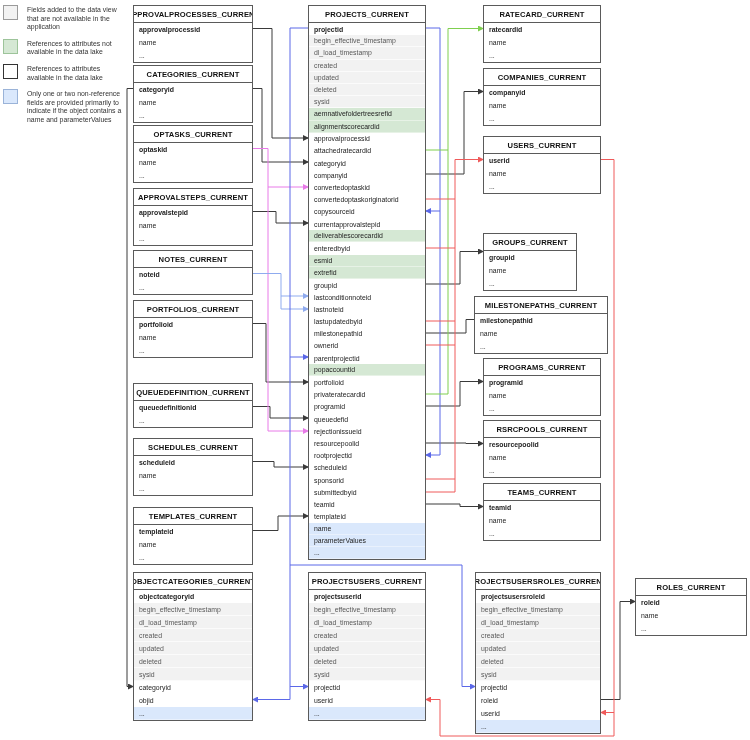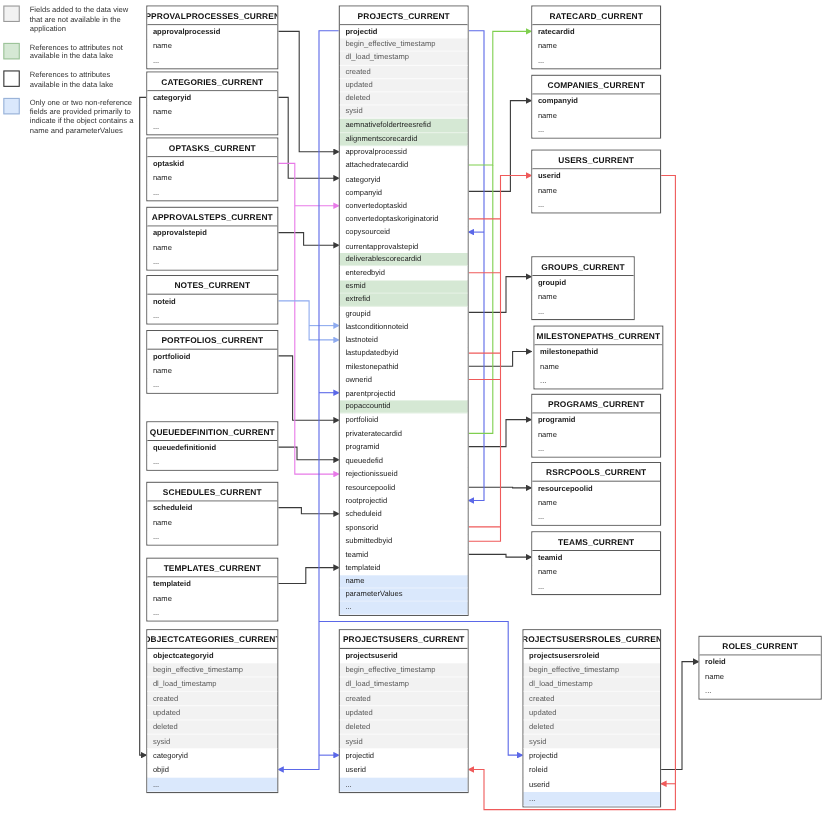--- a/index.html
+++ b/index.html
@@ -243,21 +243,21 @@
         <div class="erd-row pk" style="height: 13px;">userid</div>
         <div class="erd-row" style="height: 13px;">name</div>
         <div class="erd-row" style="height: 13px;">...</div>
       </div>
       <div class="erd-table" style="left: 483px; top: 216px; width: 94px; margin-top: 17px;">
         <div class="erd-title">GROUPS_CURRENT</div>
         <div class="erd-row pk" style="height: 13px;">groupid</div>
         <div class="erd-row" style="height: 13px;">name</div>
         <div class="erd-row" style="height: 13px;">...</div>
       </div>
-      <div class="erd-table" style="left: 485px; top: 296px; width: 118px;">
+      <div class="erd-table" style="left: 474px; top: 296px; width: 134px;">
         <div class="erd-title">MILESTONEPATHS_CURRENT</div>
         <div class="erd-row pk" style="height: 13px;">milestonepathid</div>
         <div class="erd-row" style="height: 13px;">name</div>
         <div class="erd-row" style="height: 13px;">...</div>
       </div>
       <div class="erd-table" style="left: 483px; top: 358px; width: 118px;">
         <div class="erd-title">PROGRAMS_CURRENT</div>
         <div class="erd-row pk" style="height: 13px;">programid</div>
         <div class="erd-row" style="height: 13px;">name</div>
         <div class="erd-row" style="height: 13px;">...</div>

